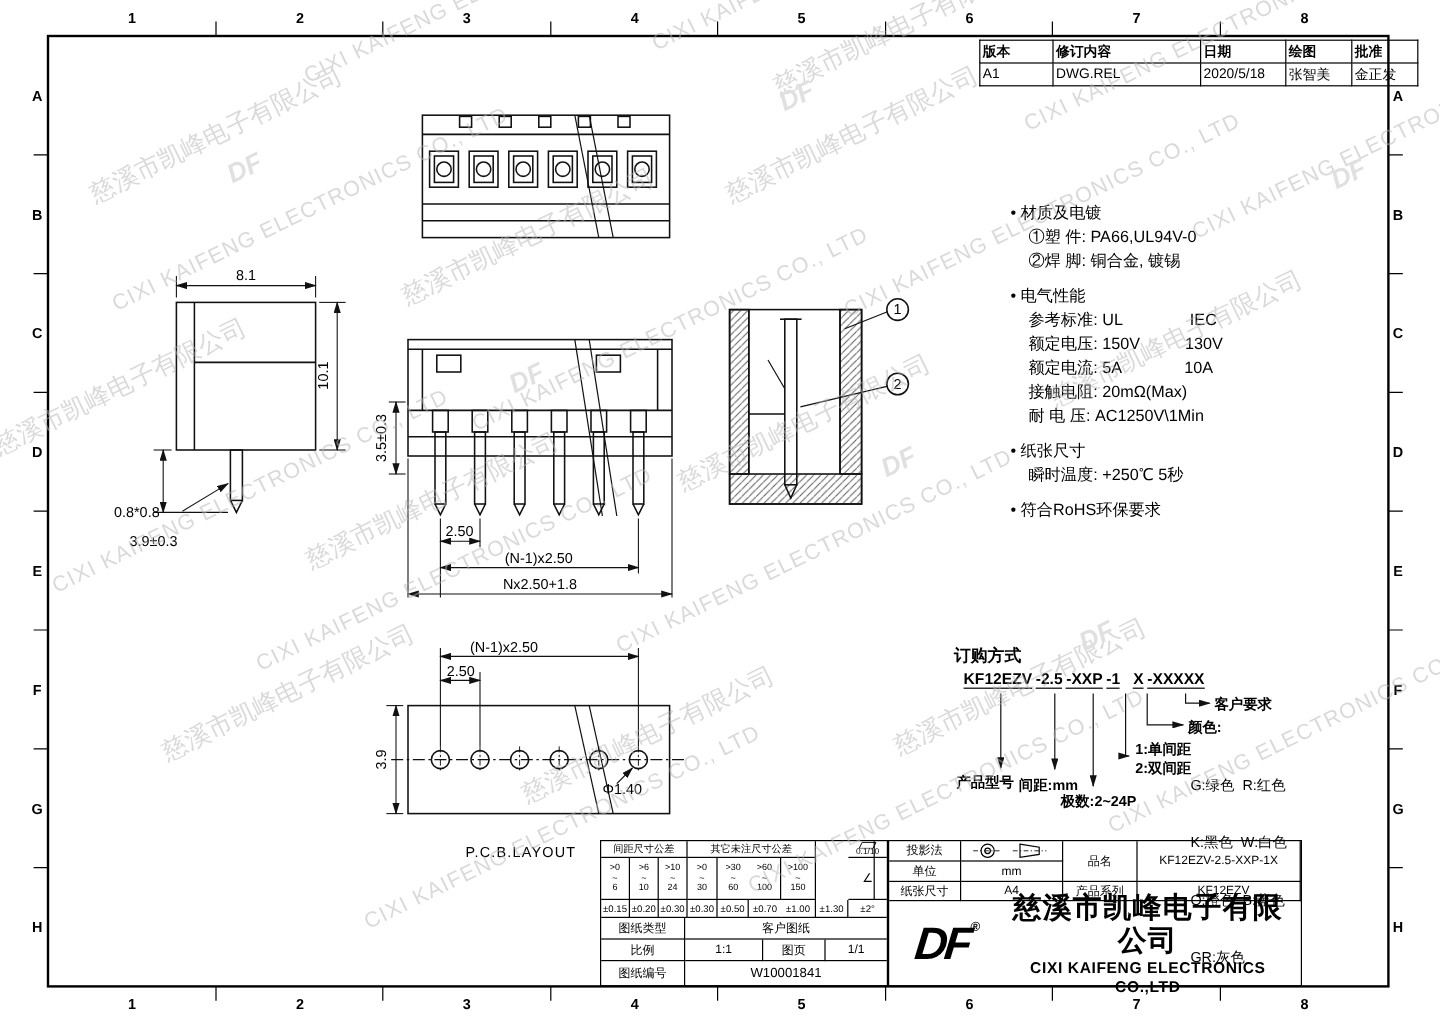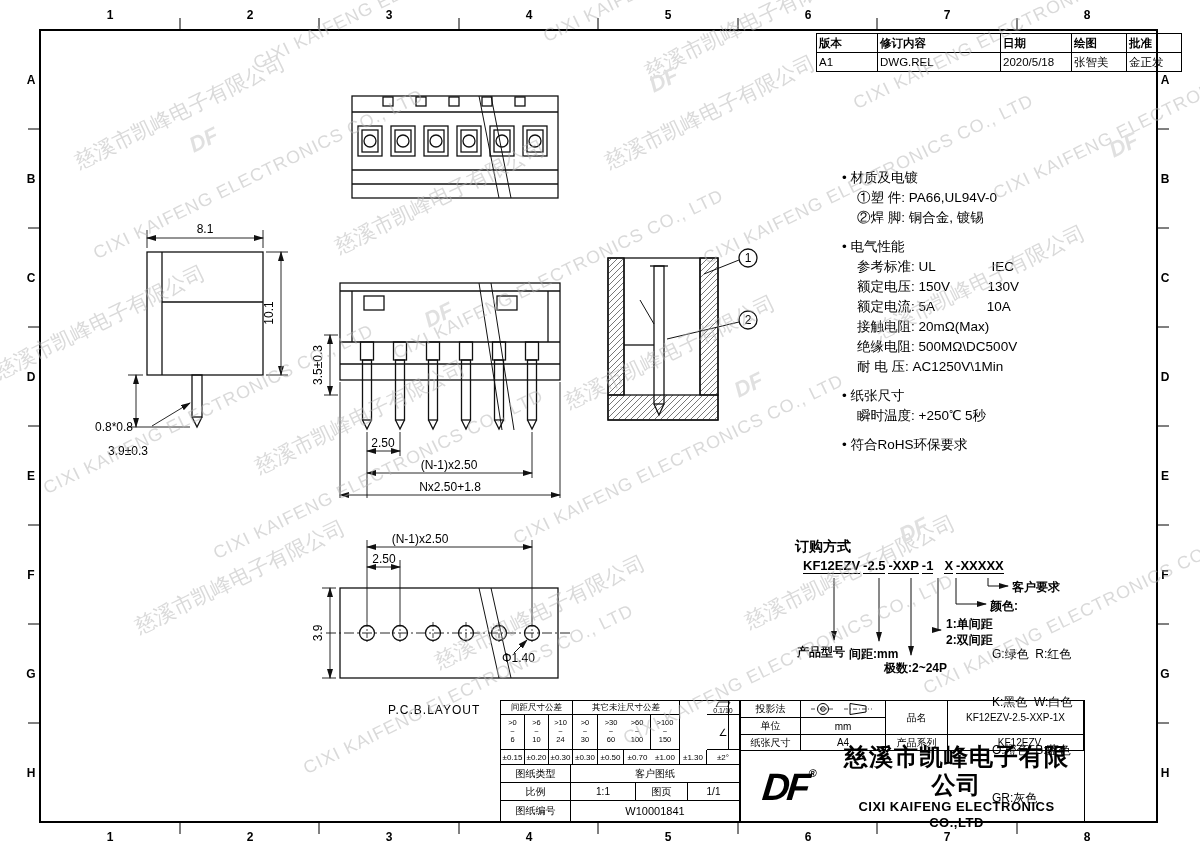--- a/index.html
+++ b/index.html
@@ -327,21 +327,20 @@
 
     <div class="specs">
       <div class="sp-line sec">• 材质及电镀</div>
       <div class="sp-line ind">①塑 件: PA66,UL94V-0</div>
       <div class="sp-line ind">②焊 脚: 铜合金, 镀锡</div>
       <div class="sp-line sec">• 电气性能</div>
       <div class="sp-line ind">参考标准: UL               IEC</div>
       <div class="sp-line ind">额定电压: 150V          130V</div>
       <div class="sp-line ind">额定电流: 5A              10A</div>
       <div class="sp-line ind">接触电阻: 20mΩ(Max)</div>
-      <div class="sp-line ind">绝缘电阻: 500MΩ\DC500V</div>
       <div class="sp-line ind">耐 电 压: AC1250V\1Min</div>
       <div class="sp-line sec">• 纸张尺寸</div>
       <div class="sp-line ind">瞬时温度: +250℃ 5秒</div>
       <div class="sp-line sec">• 符合RoHS环保要求</div>
     </div>
 
     <div class="ord-title">订购方式</div>
     <div class="ord-code">
       <span class="seg">KF12EZV</span>
       <span class="seg">-2.5</span>

